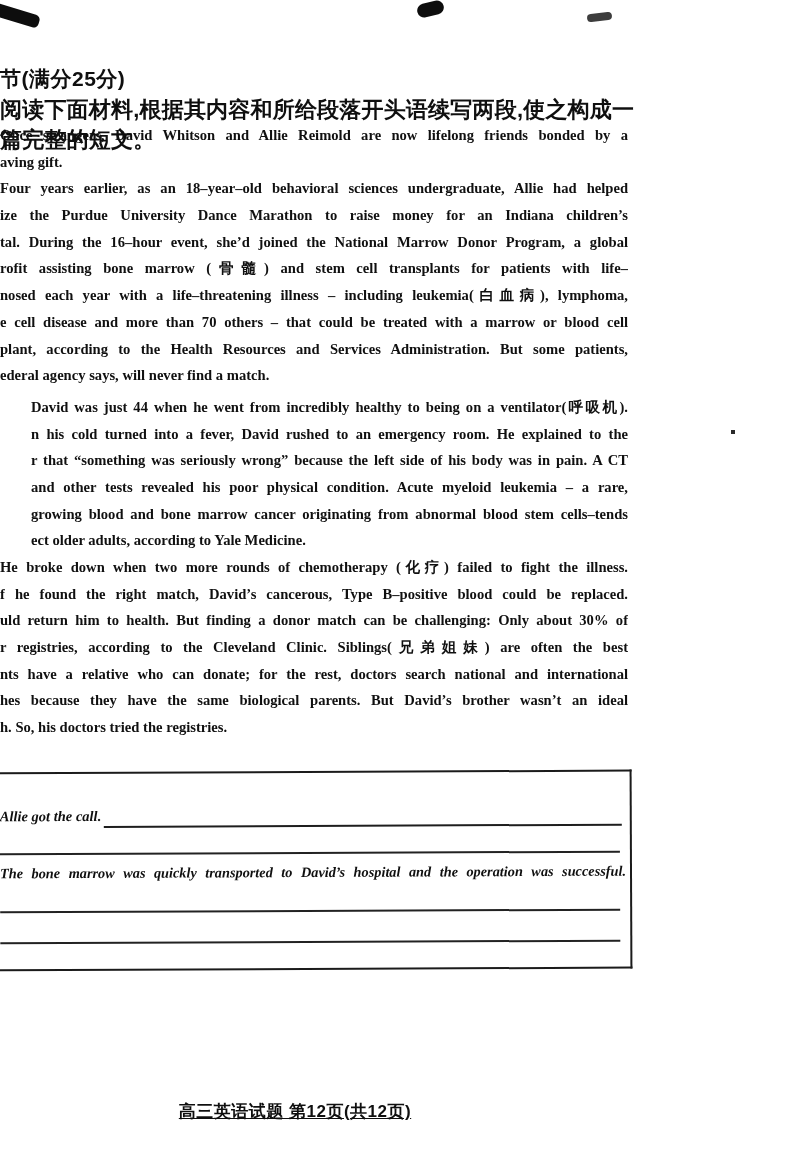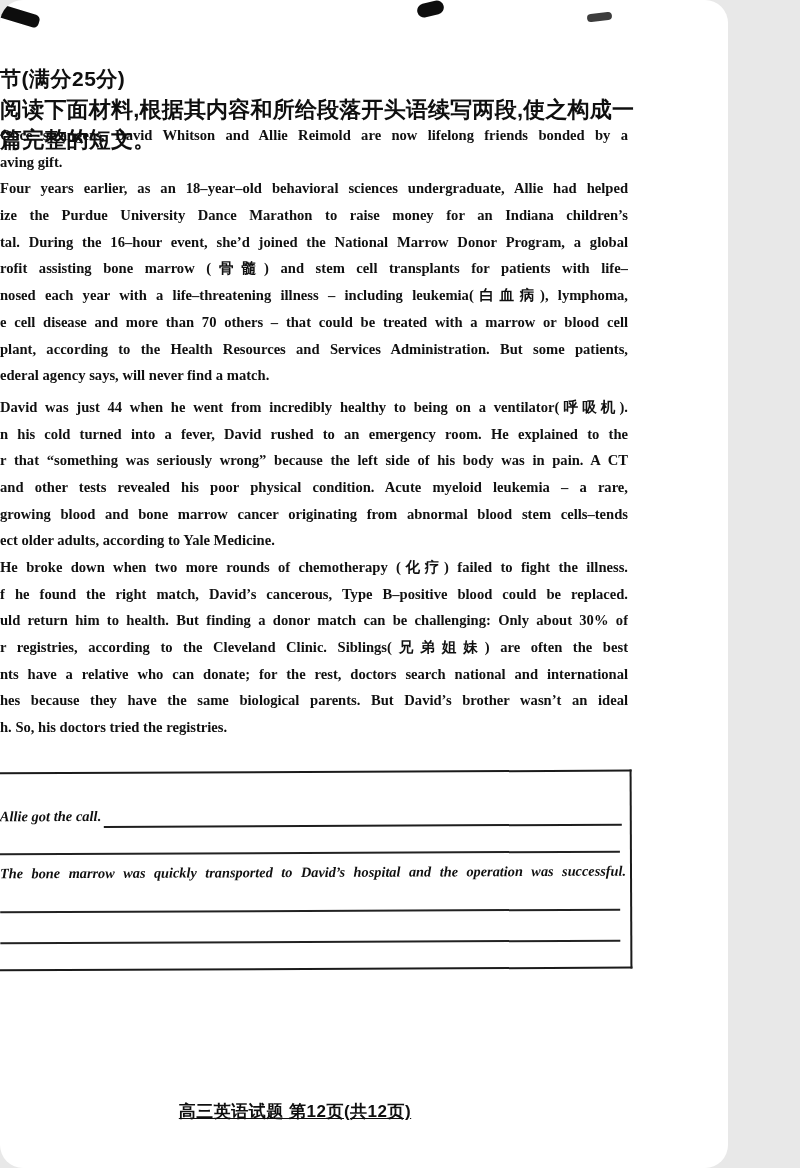--- a/index.html
+++ b/index.html
@@ -1,23 +1,22 @@
 <!DOCTYPE html>
 <html><head>
 <meta charset="utf-8">
 <style>
   html,body{margin:0;padding:0;background:#e8e8e8;}
   .page{
     position:relative;
-    width:728px;height:1168px;
+    width:800px;height:1168px;
     background:#ffffff;
     overflow:hidden;
     font-family:"Liberation Serif","DejaVu Serif",serif;
     color:#141414;
-    border-radius:23px;
   }
   
   .scan-mark{position:absolute;background:#0d0d0d;border-radius:5px;}
   .mark-a{left:-8px;top:9px;width:48px;height:13px;transform:rotate(17deg);}
   .mark-b{left:417px;top:2px;width:27px;height:14px;transform:rotate(-14deg);border-radius:7px;}
   .mark-c{left:587px;top:13px;width:25px;height:8px;transform:rotate(-7deg);opacity:.8;}
   .dot-artifact{position:absolute;left:731px;top:430px;width:4px;height:4px;background:#2a2a2a;}
 
   .heading-cn{
     position:absolute;left:0;width:640px;
@@ -26,21 +25,21 @@
   }
   .h-line1{top:65px;font-size:21px;letter-spacing:.5px;}
   .h-line2{top:95px;font-size:22px;letter-spacing:.2px;}
 
   .passage{
     position:absolute;left:0;top:122px;width:628px;
     font-size:14.6px;font-weight:bold;line-height:26.7px;
     color:#101010;
   }
   .para{margin:0;}
-  .para:nth-child(3){margin-top:5px;}
+  .para:nth-child(3){margin-top:5px;padding-left:31px;}
   .line{
     height:26.7px;overflow:hidden;
     text-align:justify;text-align-last:justify;
     white-space:normal;
   }
   .line.last{text-align-last:left;}
 
   .answer-box{
     position:absolute;left:-14px;top:771px;
     width:644px;height:195px;

